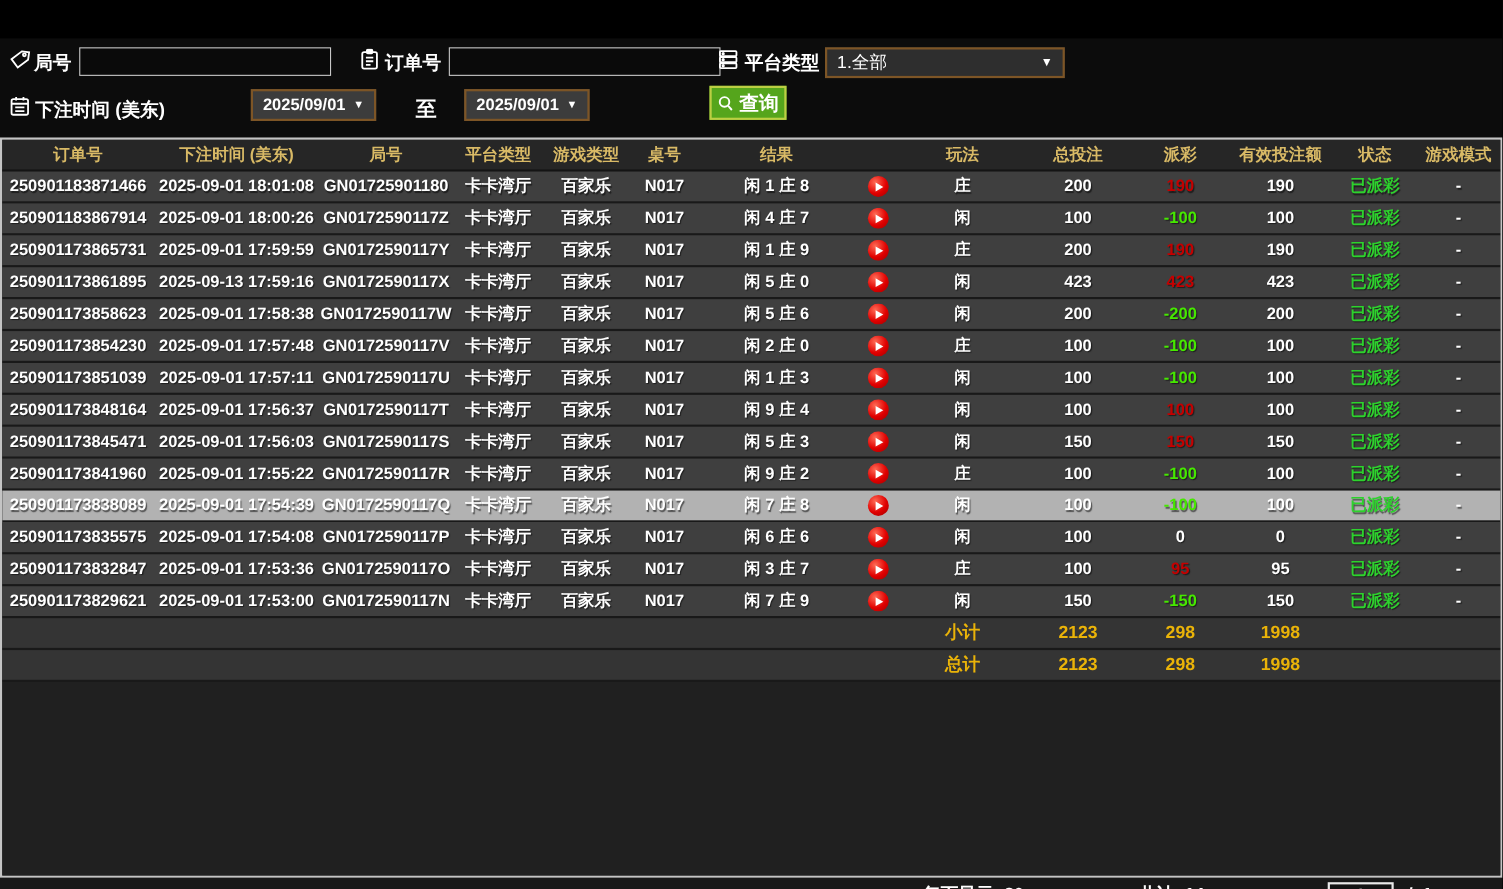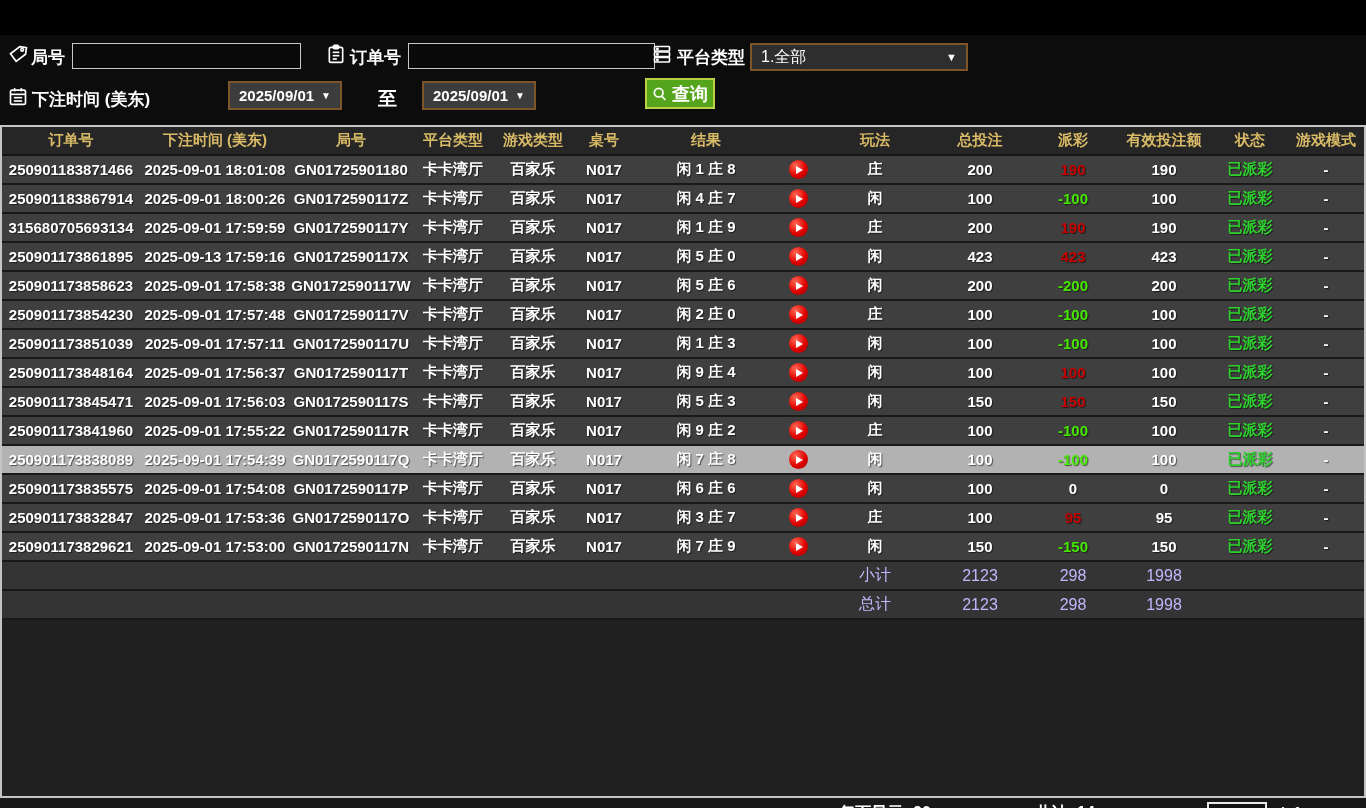--- a/index.html
+++ b/index.html
@@ -25,22 +25,22 @@
   
   .tablewrap{position:absolute;left:0;top:90px;width:1366px;height:673px;box-sizing:border-box;
              border:2px solid #c4c4c4;background:#202020;display:flex;flex-direction:column;overflow:hidden;}
   .grid{display:grid;grid-template-columns:138px 150px 122px 82px 78px 64px 140px 44px 110px 100px 86px 96px 76px 1fr;
         align-items:center;}
   .thead{height:27px;background:#262626;color:#d9ba66;font-weight:bold;font-size:15px;
          border-bottom:2px solid #141414;flex:0 0 auto;}
   .trow{height:27px;background:#3f3f3f;border-bottom:2px solid #191919;font-size:15px;font-weight:bold;
         color:#fff;text-shadow:1px 1px 1px rgba(0,0,0,.55);flex:0 0 auto;}
   .trow.sel{background:#b2b2b2;}
-  .sumrow{height:27px;background:#343434;border-bottom:2px solid #191919;font-size:16px;font-weight:normal;
-          color:#c4b5fd;flex:0 0 auto;}
+  .sumrow{height:27px;background:#343434;border-bottom:2px solid #191919;font-size:16px;font-weight:bold;
+          color:#eab308;flex:0 0 auto;}
   .cell{text-align:center;overflow:hidden;white-space:nowrap;}
   .pos{color:#c40000;}
   .neg{color:#46e800;}
   .zero{color:#fff;}
   .st{color:#2dd22d;}
   .filler{flex:1 1 auto;background:#202020;}
   .play-btn{width:19px;height:19px;border-radius:50%;margin:0 auto;cursor:pointer;
             background:radial-gradient(circle at 35% 30%,#ff6a55,#e00000 55%,#9c0000);
             display:flex;align-items:center;justify-content:center;}
   .play-btn::after{content:"";display:block;margin-left:2px;border-left:7px solid #fff;
@@ -180,21 +180,21 @@
             <span class="play-btn"></span>
           </span>
           <span class="cell">闲</span>
           <span class="cell">100</span>
           <span class="cell neg">-100</span>
           <span class="cell">100</span>
           <span class="cell st">已派彩</span>
           <span class="cell">-</span>
         </div>
         <div class="grid trow">
-          <span class="cell">315680705693134</span>
+          <span class="cell">250901173865731</span>
           <span class="cell">2025-09-01 17:59:59</span>
           <span class="cell">GN0172590117Y</span>
           <span class="cell">卡卡湾厅</span>
           <span class="cell">百家乐</span>
           <span class="cell">N017</span>
           <span class="cell">闲 1 庄 9</span>
           <span class="cell">
             <span class="play-btn"></span>
           </span>
           <span class="cell">庄</span>

